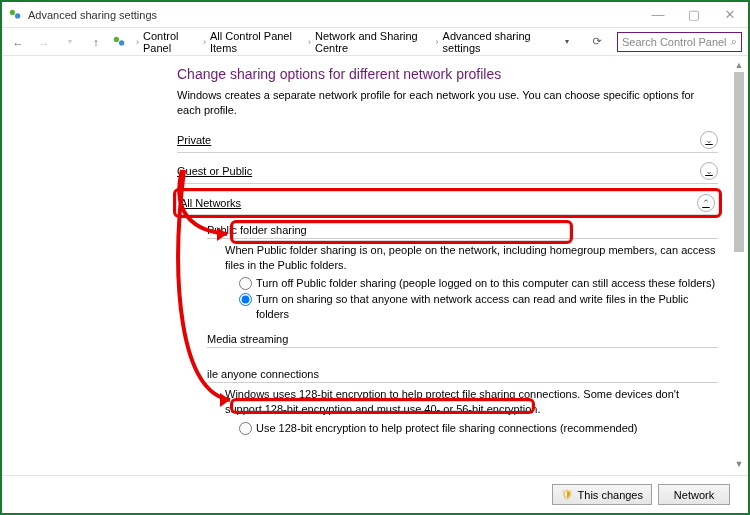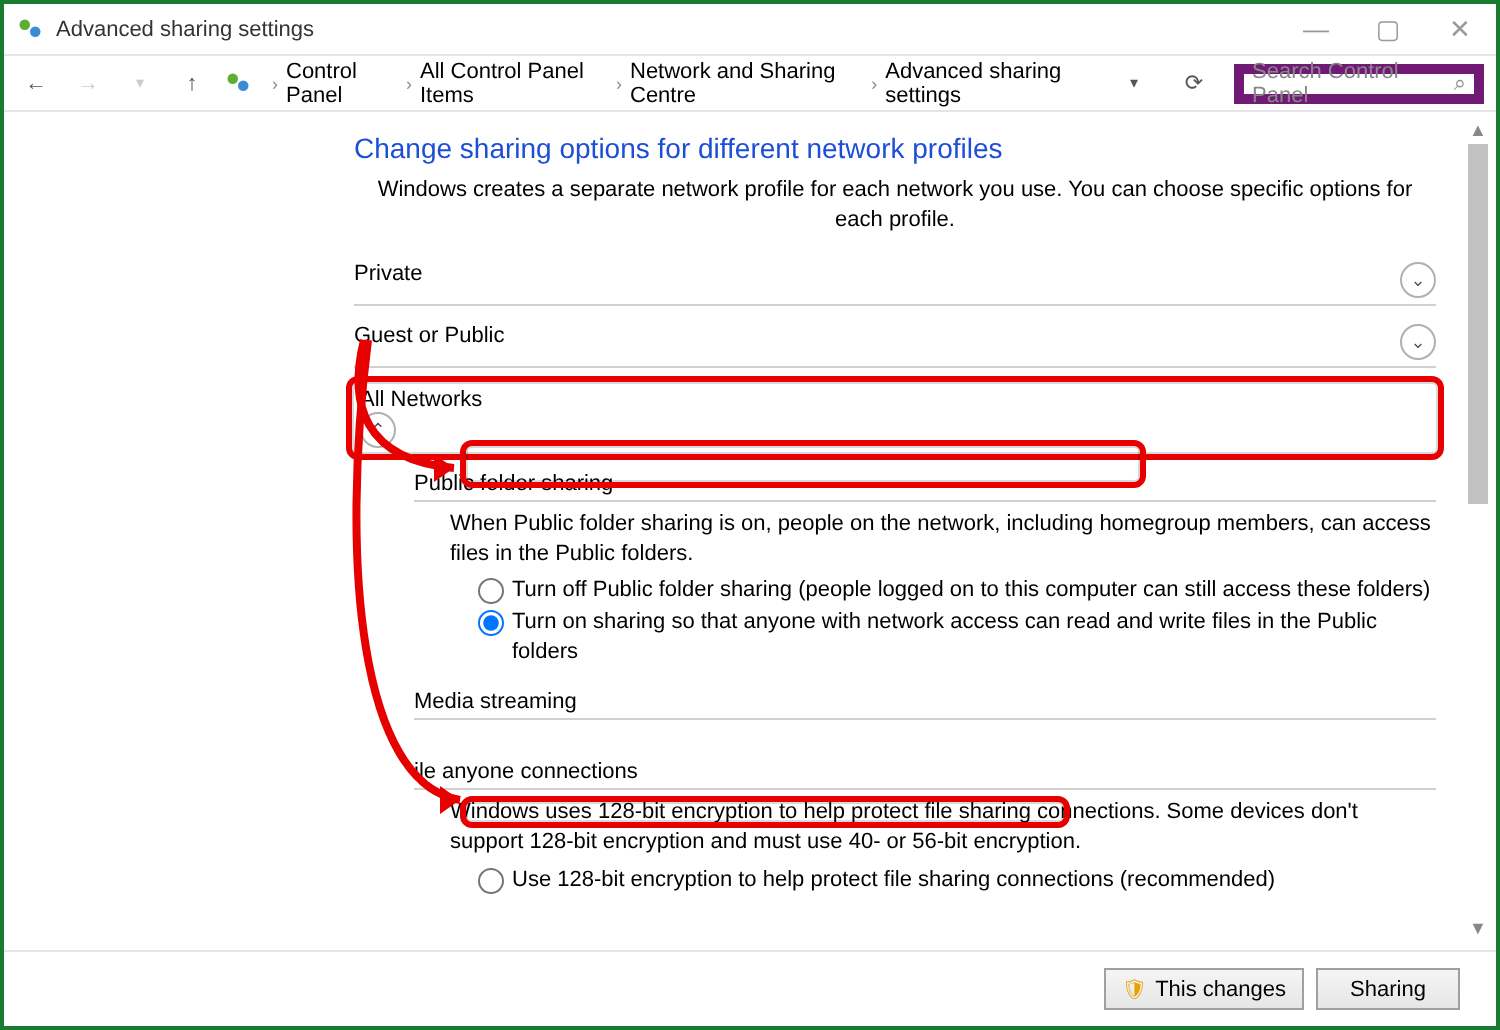--- a/index.html
+++ b/index.html
@@ -50,21 +50,21 @@
   gap: 4px;
   font-size: 11px;
   color: #000;
   padding-left: 4px;
 }
 .breadcrumb .sep { color: #888; font-size: 9px; }
 .refresh { margin: 0 4px; color: #555; }
 .searchbox {
   width: 125px;
   height: 20px;
-  border: 5px solid #701a75;
+  border: 1px solid #701a75;
   display: flex;
   align-items: center;
   padding: 0 4px;
   font-size: 11px;
   color: #888;
   gap: 4px;
 }
 .searchbox .mag { margin-left: auto; color: #888; }
 .content-wrap {
   position: absolute;
@@ -89,54 +89,53 @@
   position: absolute;
   top: 0; left: 2px; right: 2px;
   height: 180px;
   background: #c2c2c2;
 }
 .content {
   padding: 10px 30px 0 175px;
   height: 100%;
 }
 .heading {
-  color: #1d4ed8;
+  color: #701a75;
   font-size: 14px;
   margin-bottom: 6px;
 }
 .subtext {
   font-size: 11px;
   line-height: 1.35;
   margin-bottom: 10px;
-  text-align: center;
 }
 .profile-header {
   display: flex;
-  align-items: flex-start;
+  align-items: center;
   border-bottom: 1px solid #d0d0d0;
   padding: 3px 0;
   font-size: 11px;
+  text-decoration: underline;
 }
 .profile-header .ptitle { flex: 1; }
 .chev {
   width: 18px; height: 18px;
   border: 1px solid #b0b0b0;
   border-radius: 50%;
   display: flex; align-items: center; justify-content: center;
   font-size: 9px; color: #555;
 }
 .hl-red {
   border: 3px solid #e60000;
   border-radius: 6px;
   box-shadow: 0 0 0 1px rgba(0,0,0,.15) inset;
 }
 .allnet-header {
   margin: 4px -4px 2px -4px;
   padding: 3px 4px;
-  flex-direction: column;
 }
 .section {
   padding: 4px 0 6px 30px;
   font-size: 11px;
 }
 .section-title {
   border-bottom: 1px solid #d0d0d0;
   padding-bottom: 2px;
   margin-bottom: 4px;
 }
@@ -312,15 +311,15 @@
   <path d="M12,8 C-2,120 8,230 58,238" stroke="#e60000" stroke-width="4" fill="none"></path>
   <polygon points="58,238 48,231 48,245" fill="#e60000"></polygon>
 </svg>
 
 <div class="footer">
   <div class="btn">
     <span class="shield">🛡</span>
     <span>This changes</span>
   </div>
   <div class="btn">
-    <span>Sharing</span>
+    <span>Network</span>
   </div>
 </div>
 
 </body></html>

